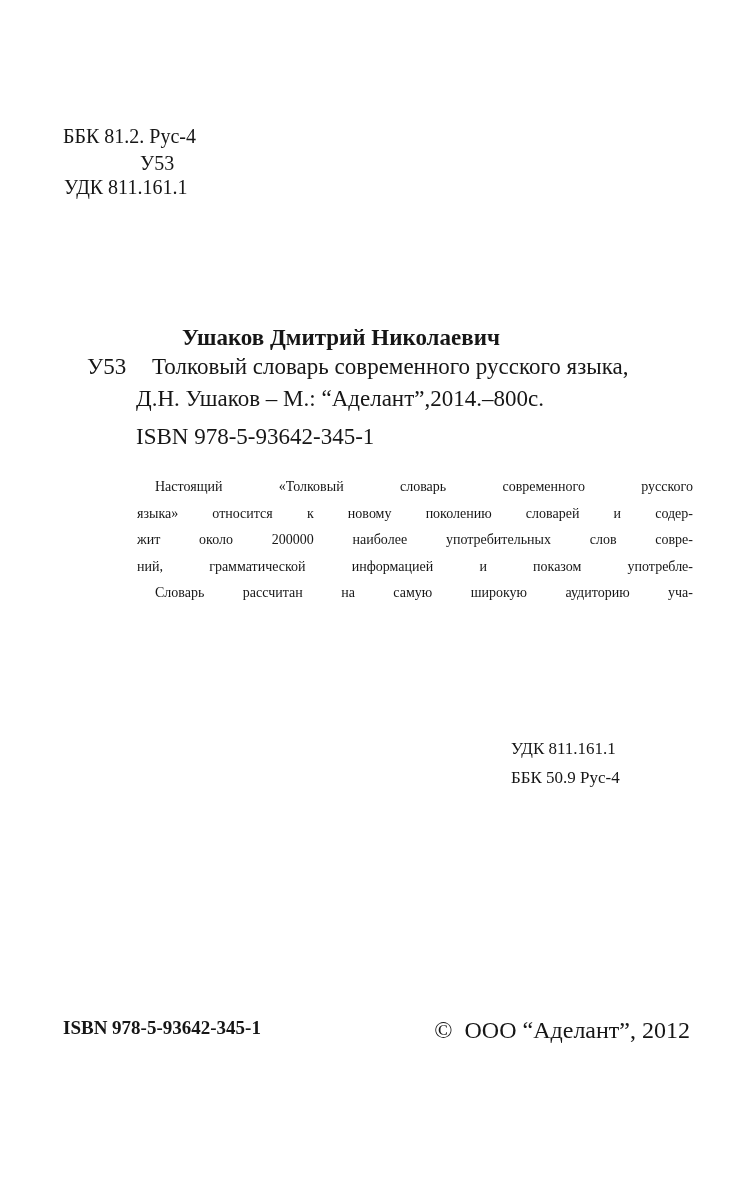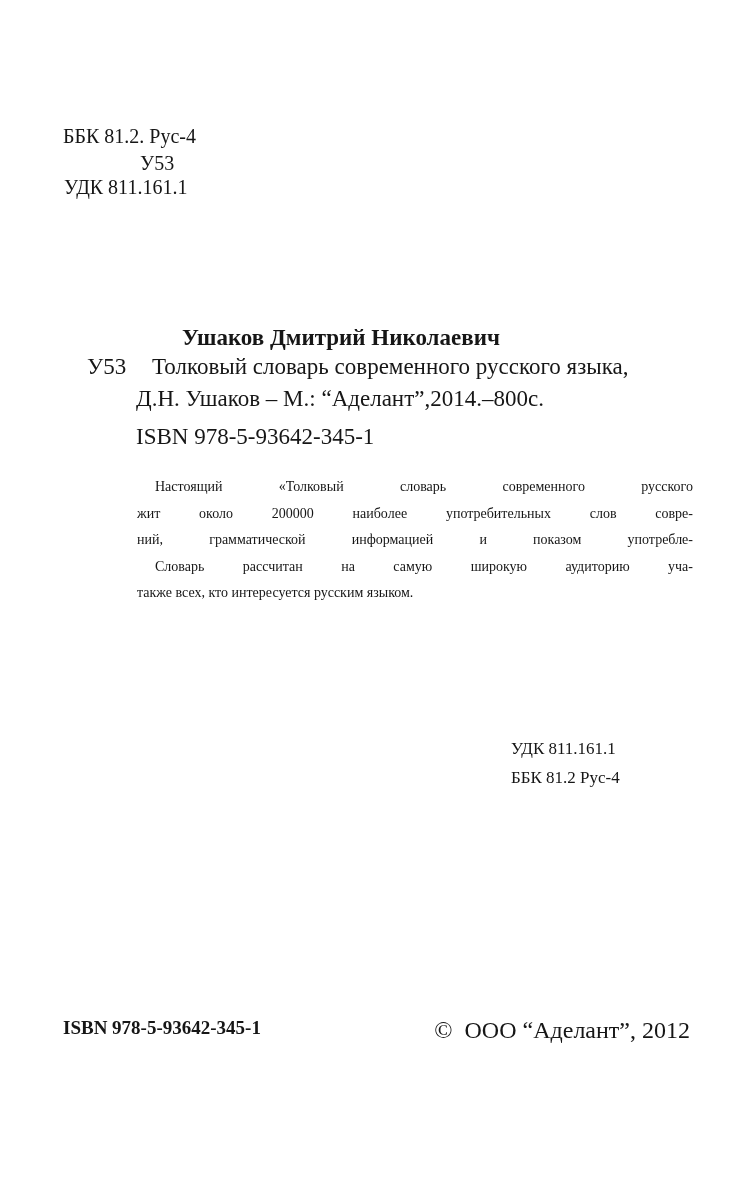--- a/index.html
+++ b/index.html
@@ -83,32 +83,32 @@
     <div class="abs author-line">Ушаков Дмитрий Николаевич</div>
     <div class="abs u53-cite">У53</div>
     <div class="abs title-line">Толковый словарь современного русского языка,</div>
     <div class="abs publisher-line">Д.Н. Ушаков – М.: “Аделант”,2014.–800с.</div>
     <div class="abs isbn-line">ISBN 978-5-93642-345-1</div>
   </div>
 
   <div class="annotation">
     <div>
       <div class="jline indent">Настоящий «Толковый словарь современного русского</div>
+      <div class="jline">языка» относится к новому поколению словарей и содер-</div>
       <div class="jline">жит около 200000 наиболее употребительных слов совре-</div>
       <div class="jline">ний, грамматической информацией и показом употребле-</div>
     </div>
     <div>
       <div class="jline indent">Словарь рассчитан на самую широкую аудиторию уча-</div>
-      <div class="jline last">также всех, кто интересуется русским языком.</div>
     </div>
   </div>
 
   <div class="codes-right">
     <div class="abs udk-right">УДК 811.161.1</div>
-    <div class="abs bbk-right">ББК 81.2 Рус-4</div>
+    <div class="abs bbk-right">ББК 50.9 Рус-4</div>
   </div>
 
   <div>
     <div class="abs footer-isbn">ISBN 978-5-93642-345-1</div>
     <div class="abs footer-copyright">©&nbsp; ООО “Аделант”, 2012</div>
   </div>
 
 </div>
 
 </body></html>

